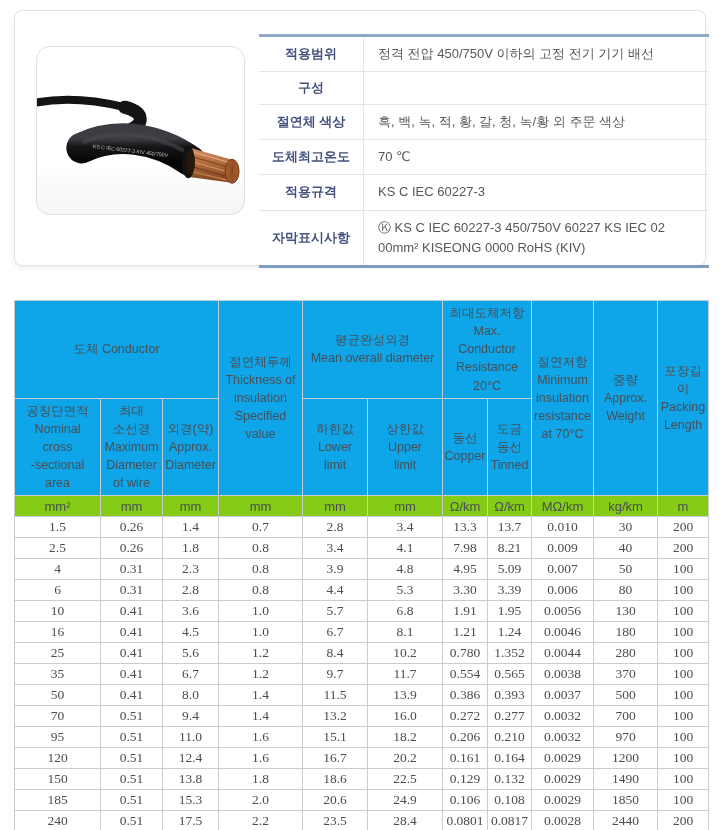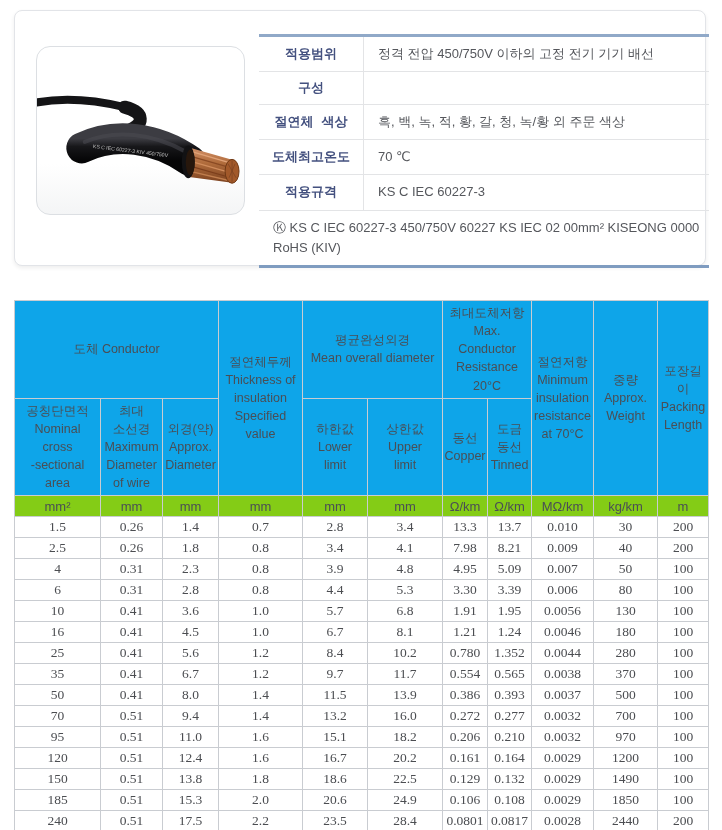--- a/index.html
+++ b/index.html
@@ -42,21 +42,20 @@
   .info-row { display: flex; border-bottom: 1px solid #e3e4e6; }
   .info-row:last-child { border-bottom: none; }
   .info-label {
     flex: 0 0 105px;
     display: flex; align-items: center; justify-content: center;
     border-right: 1px solid #e3e4e6;
     color: #44517f;
     font-size: 13px; font-weight: 600;
     text-align: center;
     padding: 7px 4px;
-    font-family: Liberation Mono, monospace;
   }
   .info-value {
     flex: 1;
     display: flex; align-items: center;
     padding: 7px 8px 7px 14px;
     color: #55575c;
     font-size: 13px;
     line-height: 1.55;
   }
   .info-value span { white-space: pre-line; }
@@ -171,20 +170,21 @@
             <span>70 ℃</span>
           </div>
       </div>
       <div class="info-row">
         <div class="info-label">적용규격</div>
         <div class="info-value">
             <span>KS C IEC 60227-3</span>
           </div>
       </div>
       <div class="info-row">
+        <div class="info-label">자막표시사항</div>
         <div class="info-value">
             <span>Ⓚ KS C IEC 60227-3 450/750V 60227 KS IEC 02 00mm² KISEONG 0000 RoHS (KIV)</span>
           </div>
       </div>
     </div>
   </section>
 
   <table class="spec-table">
     <colgroup>
       <col style="width:86px">

